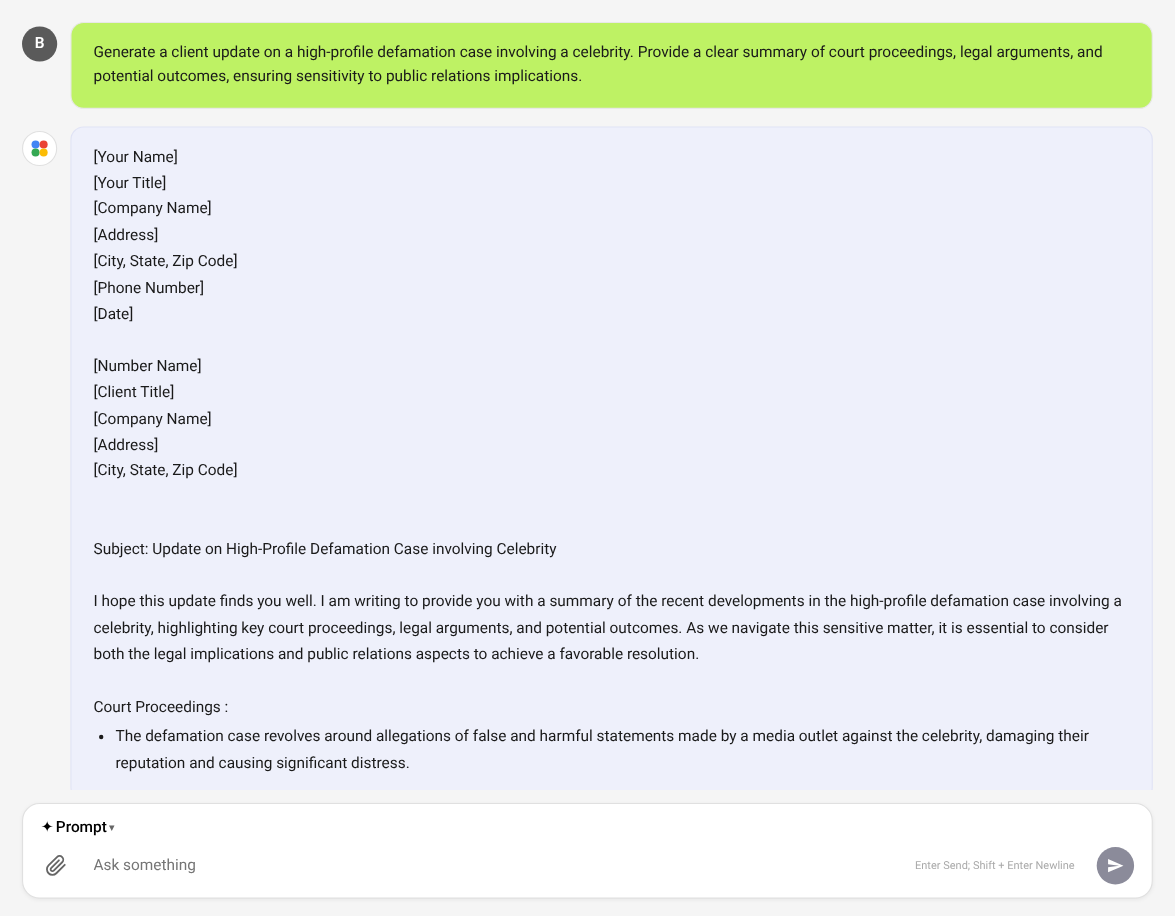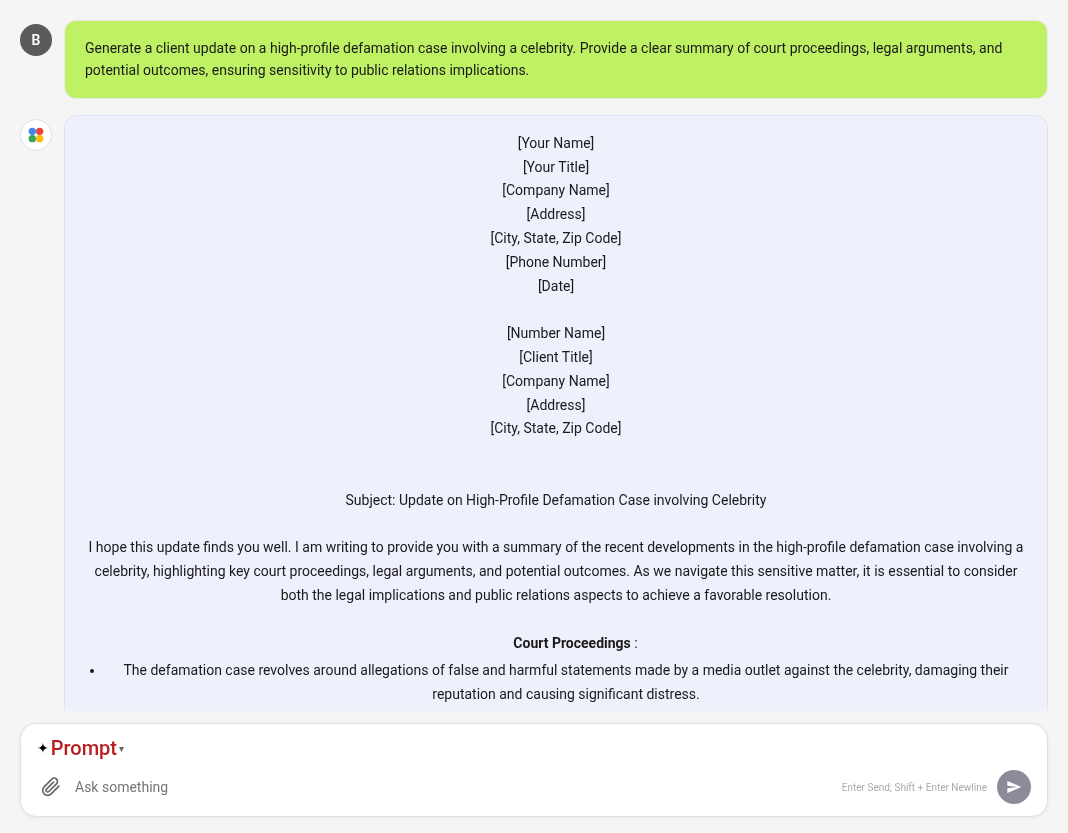--- a/index.html
+++ b/index.html
@@ -75,31 +75,29 @@
 
     .message-bubble-ai {
       background: #eef0fb;
       border: 1px solid #e0e3f5;
     }
 
     .letter-block {
       font-size: 14px;
       line-height: 1.7;
       color: #1a1a1a;
-      text-align: center;
     }
 
     .letter-block p {
       margin-bottom: 0;
     }
 
     .letter-block .section-header {
-      font-weight: 700;
+      font-weight: 400;
       display: inline;
-      margin-left: 39px;
     }
 
     .letter-block ul {
       margin-left: 20px;
       margin-top: 4px;
     }
 
     .letter-block ul li {
       margin-bottom: 4px;
     }
@@ -121,22 +119,22 @@
       display: flex;
       align-items: center;
       gap: 6px;
       margin-bottom: 10px;
     }
 
     .prompt-sparkle {
       display: flex;
       align-items: center;
       gap: 4px;
-      font-size: 20px;
-      color: #b91c1c;
+      font-size: 14px;
+      color: #000000;
       font-weight: 500;
     }
 
     .sparkle-icon {
       font-size: 14px;
     }
 
     .prompt-dropdown {
       display: flex;
       align-items: center;
@@ -145,21 +143,21 @@
     }
 
     .chevron-icon {
       font-size: 10px;
       color: #666;
     }
 
     .input-bottom {
       display: flex;
       align-items: center;
-      gap: 10px;
+      gap: 20px;
     }
 
     .attach-button {
       width: 28px;
       height: 28px;
       display: flex;
       align-items: center;
       justify-content: center;
       cursor: pointer;
       color: #666;

